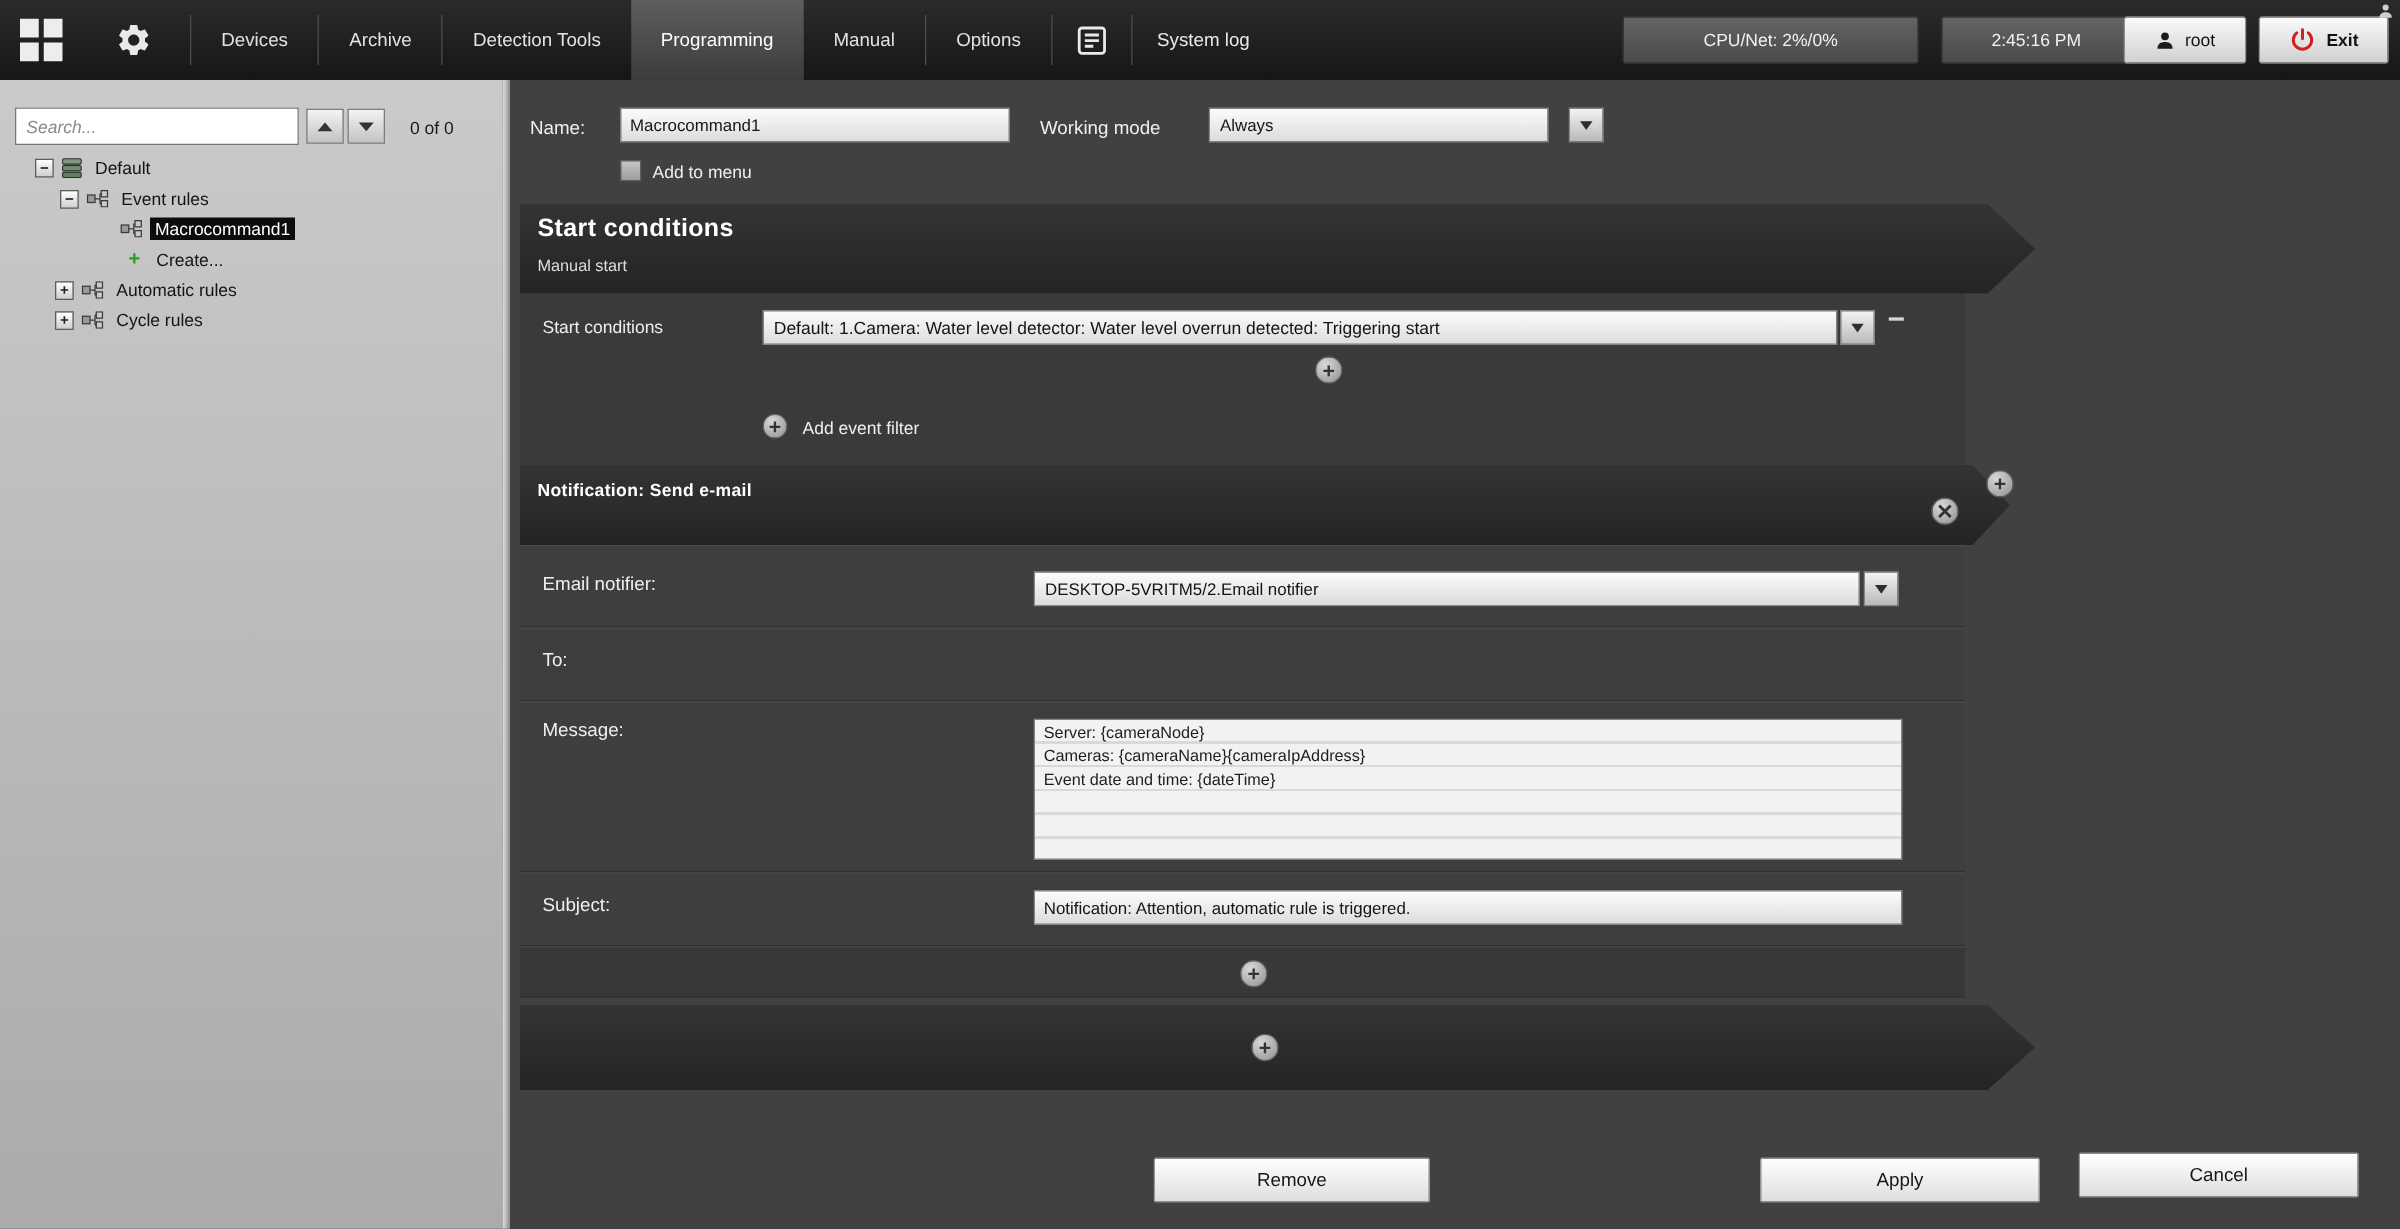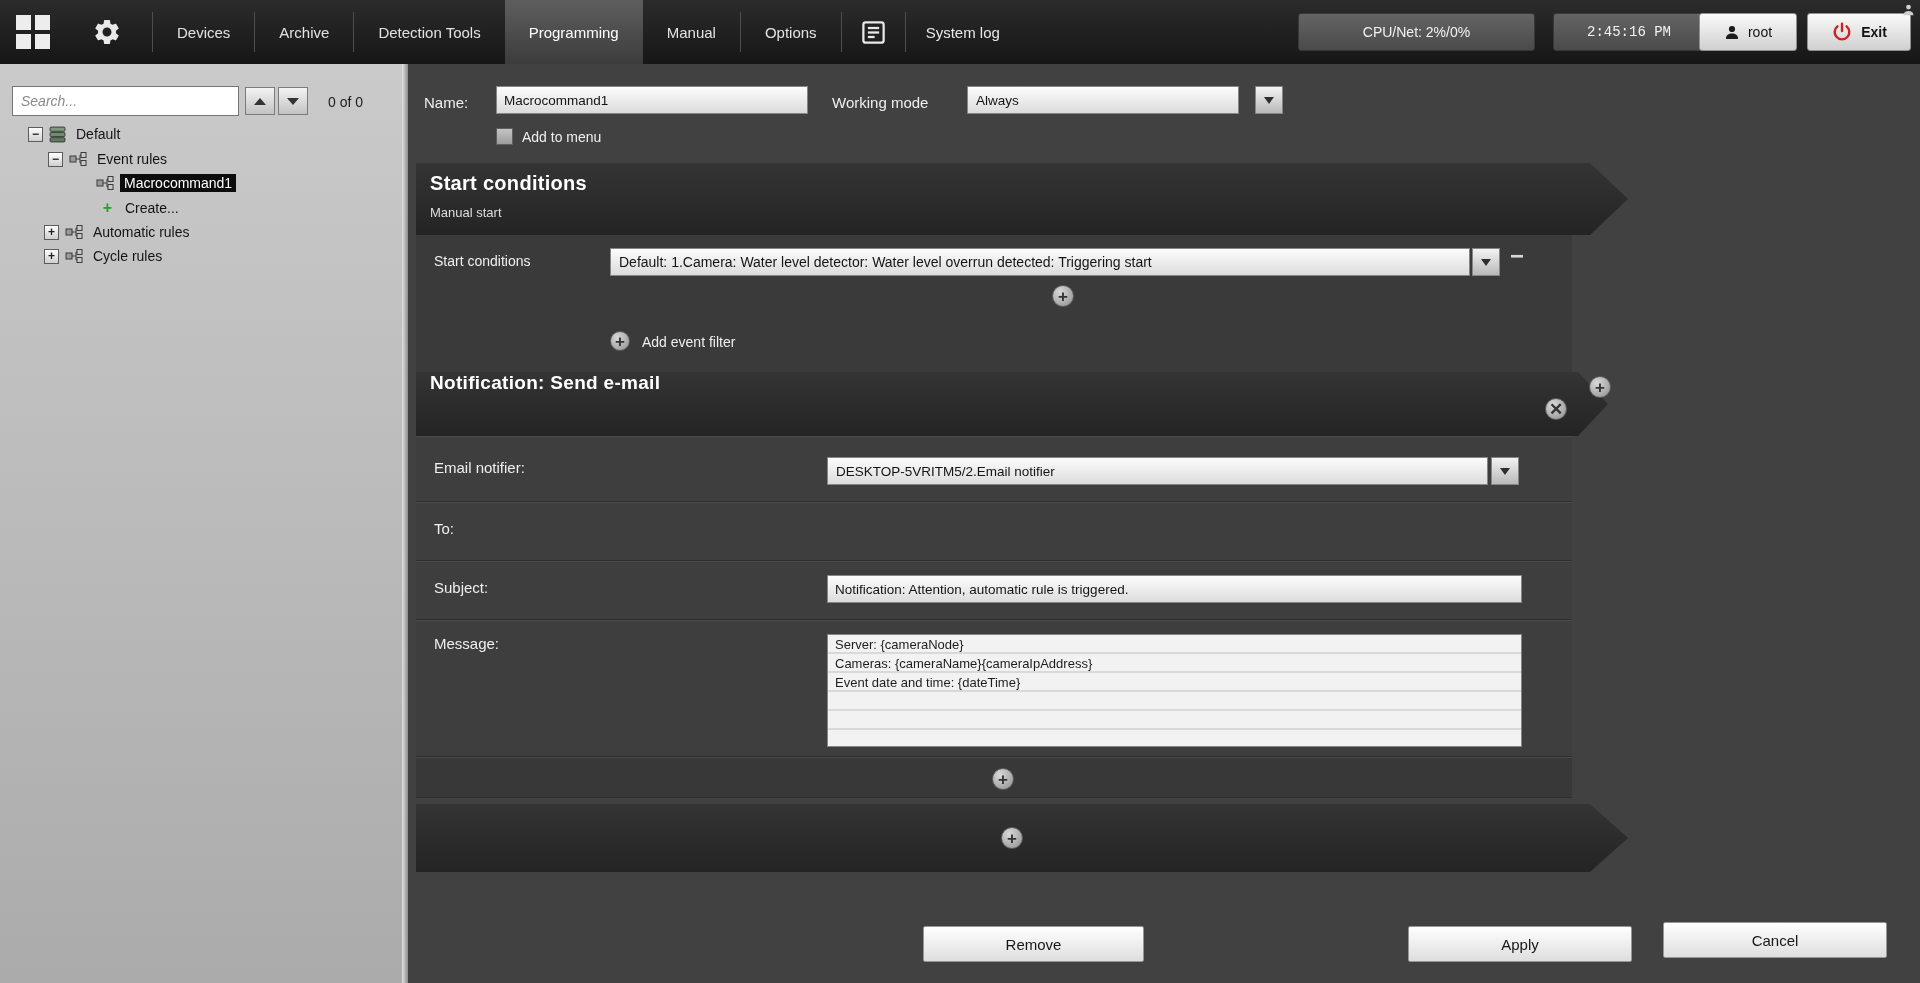--- a/index.html
+++ b/index.html
@@ -17,21 +17,21 @@
   .tab { padding:0 24px; height:64px; display:flex; align-items:center; font-size:15px;
          color:#e2e2e2; cursor:pointer; white-space:nowrap; }
   .tab.active { background:linear-gradient(#5e5e5e,#3c3c3c); color:#fff; }
   .syslog-icon { padding:0 18px; display:flex; align-items:center; cursor:pointer; }
   .syslog-label { padding:0 20px; font-size:15px; cursor:pointer; }
   .badge { position:absolute; top:13px; height:38px; border-radius:3px; display:flex;
            align-items:center; justify-content:center; font-size:14px;margin-left:44px; }
   .badge-dark { background:linear-gradient(#646464,#4a4a4a); color:#f2f2f2; border:1px solid #383838; }
   .badge-light { background:linear-gradient(#fafafa,#d0d0d0); color:#121212; border:1px solid #8f8f8f; gap:8px; }
   .cpu-badge  { left:1254px; width:237px; }
-  .time-badge { left:1509px; width:152px;font-family:Liberation Mono, monospace; }
+  .time-badge { left:1509px; width:152px; }
   .root-badge { left:1655px; width:98px; cursor:pointer; }
   .exit-badge { left:1763px; width:104px; cursor:pointer; font-weight:bold; }
   .corner-user { position:absolute; right:5px; top:2px; }
   .corner-min  { position:absolute; right:7px; top:46px; width:13px; height:3px; background:#d8d8d8; }
 
   
   .sidebar { position:absolute; left:0; top:64px; width:402px; height:919px;
              background:linear-gradient(#cacaca,#ababab); }
   .splitter { position:absolute; left:402px; top:64px; width:6px; height:919px;
               background:linear-gradient(to right,#e2e2e2,#8c8c8c); cursor:col-resize; }
@@ -275,48 +275,48 @@
   <div class="select-box" style="left:202px; top:184px; width:860px; height:28px; font-size:14px;">Default: 1.Camera: Water level detector: Water level overrun detected: Triggering start</div>
   <div class="arrow-btn" style="left:1064px; top:184px;">
       <i></i>
     </div>
   <div class="minus-ghost" style="left:1102px; top:178px;">−</div>
   <div class="round-btn" style="left:644px; top:221px;">+</div>
   <div class="round-btn" style="left:202px; top:267px; width:20px; height:20px;">+</div>
   <div class="lbl" style="left:234px; top:270px; font-size:14px;">Add event filter</div>
 
   <div class="banner small-arrow" style="left:8px; top:308px; width:1192px; height:64px;">
-    <div class="banner-title" style="top:0; font-size:19px;">Notification: Send e-mail</div>
+    <div class="banner-title" style="top:12px; font-size:14px;">Notification: Send e-mail</div>
     <div class="round-btn" style="right:41px; top:26px; left:auto;" style2="">✕</div>
   </div>
   <div class="round-btn" style="left:1181px; top:312px;">+</div>
 
   <div style="position:absolute; left:8px; top:372px; width:1156px;">
     <div class="form-row" style="height:66px;">
       <div class="lbl" style="top:22px;">Email notifier:</div>
       <div class="select-box" style="left:411px; top:20px; width:661px; height:28px;">DESKTOP-5VRITM5/2.Email notifier</div>
       <div class="arrow-btn" style="left:1075px; top:20px;">
           <i></i>
         </div>
     </div>
     <div class="form-row" style="height:59px;">
       <div class="lbl" style="top:17px;">To:</div>
     </div>
-    <div class="form-row" style="height:59px;">
-      <div class="lbl" style="top:17px;">Subject:</div>
-      <input class="text-input" style="left: 411px; top: 13px; width: 695px; height: 28px;" value="Notification: Attention, automatic rule is triggered.">
-    </div>
     <div class="form-row" style="height:137px;">
       <div class="lbl" style="top:14px;">Message:</div>
       <div class="message-box" style="left:411px; top:13px; width:695px; height:113px;">
         <span>Server: {cameraNode}</span>
         <span>Cameras: {cameraName}{cameraIpAddress}</span>
         <span>Event date and time: {dateTime}</span>
       </div>
     </div>
+    <div class="form-row" style="height:59px;">
+      <div class="lbl" style="top:17px;">Subject:</div>
+      <input class="text-input" style="left: 411px; top: 13px; width: 695px; height: 28px;" value="Notification: Attention, automatic rule is triggered.">
+    </div>
     <div class="form-row" style="height:41px; background:#383838;">
       <div class="round-btn" style="left:576px; top:10px;">+</div>
     </div>
   </div>
 
   <div class="banner" style="left:8px; top:740px; width:1212px; height:68px;">
     <div class="round-btn" style="left:585px; top:23px;">+</div>
   </div>
 
   <div class="btn" style="left:515px; top:862px; width:221px;">Remove</div>

